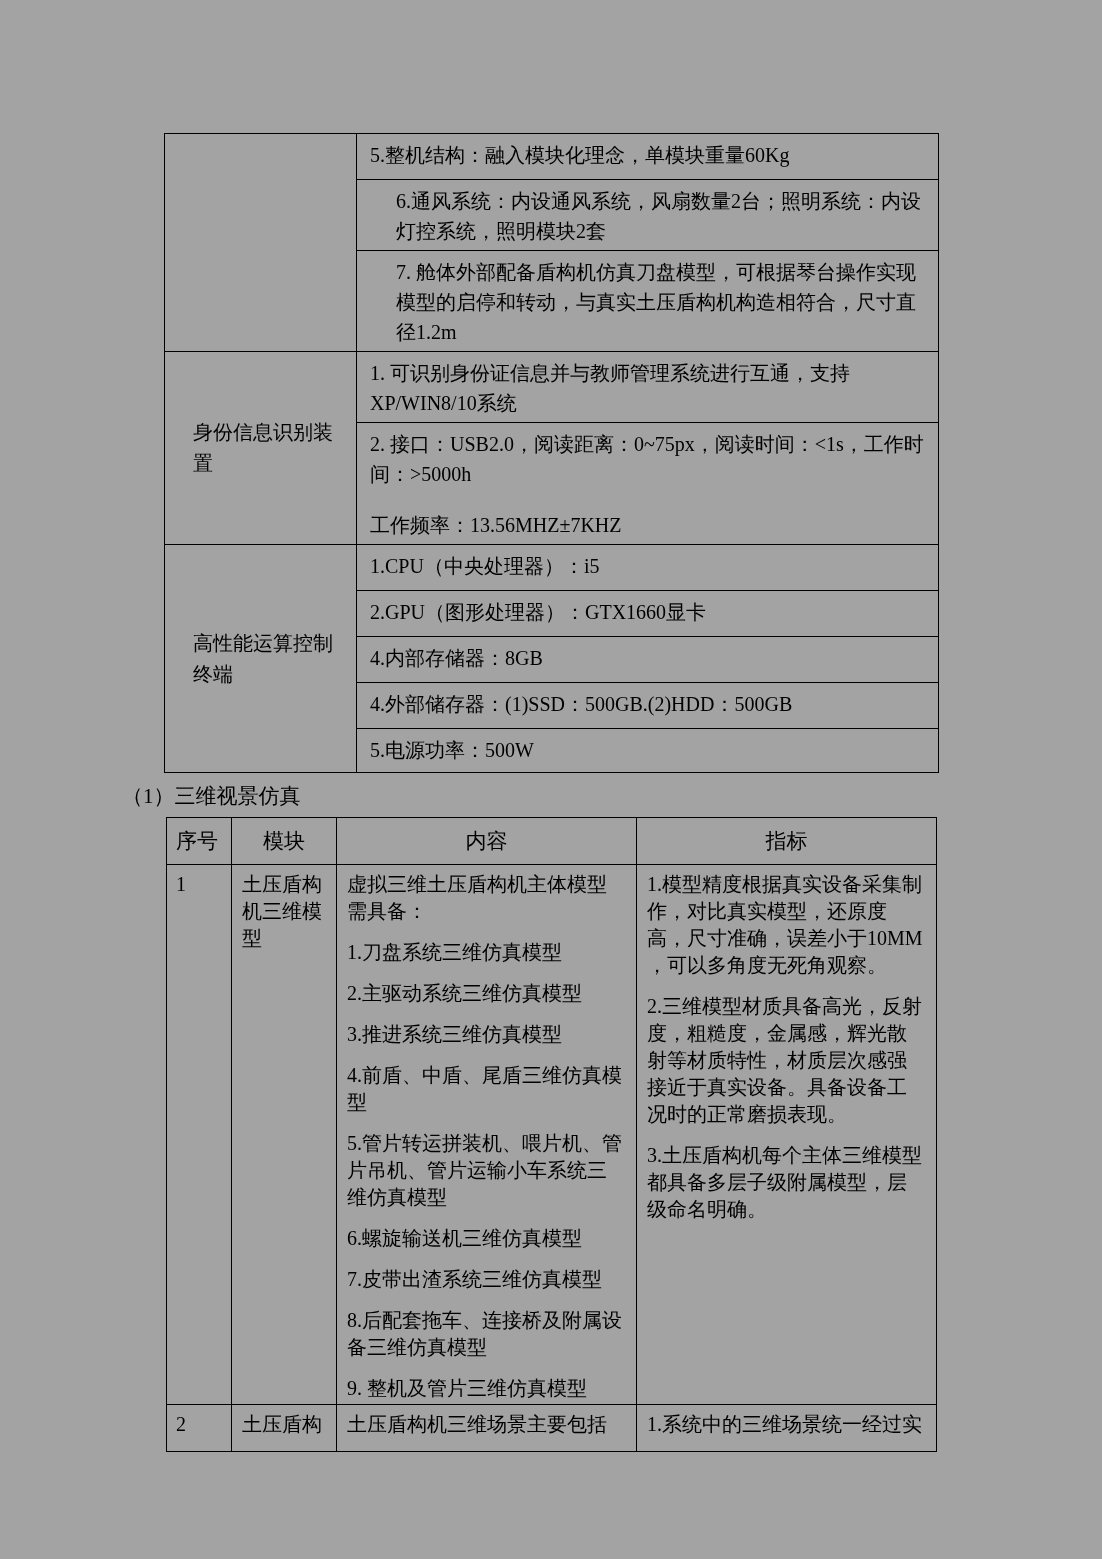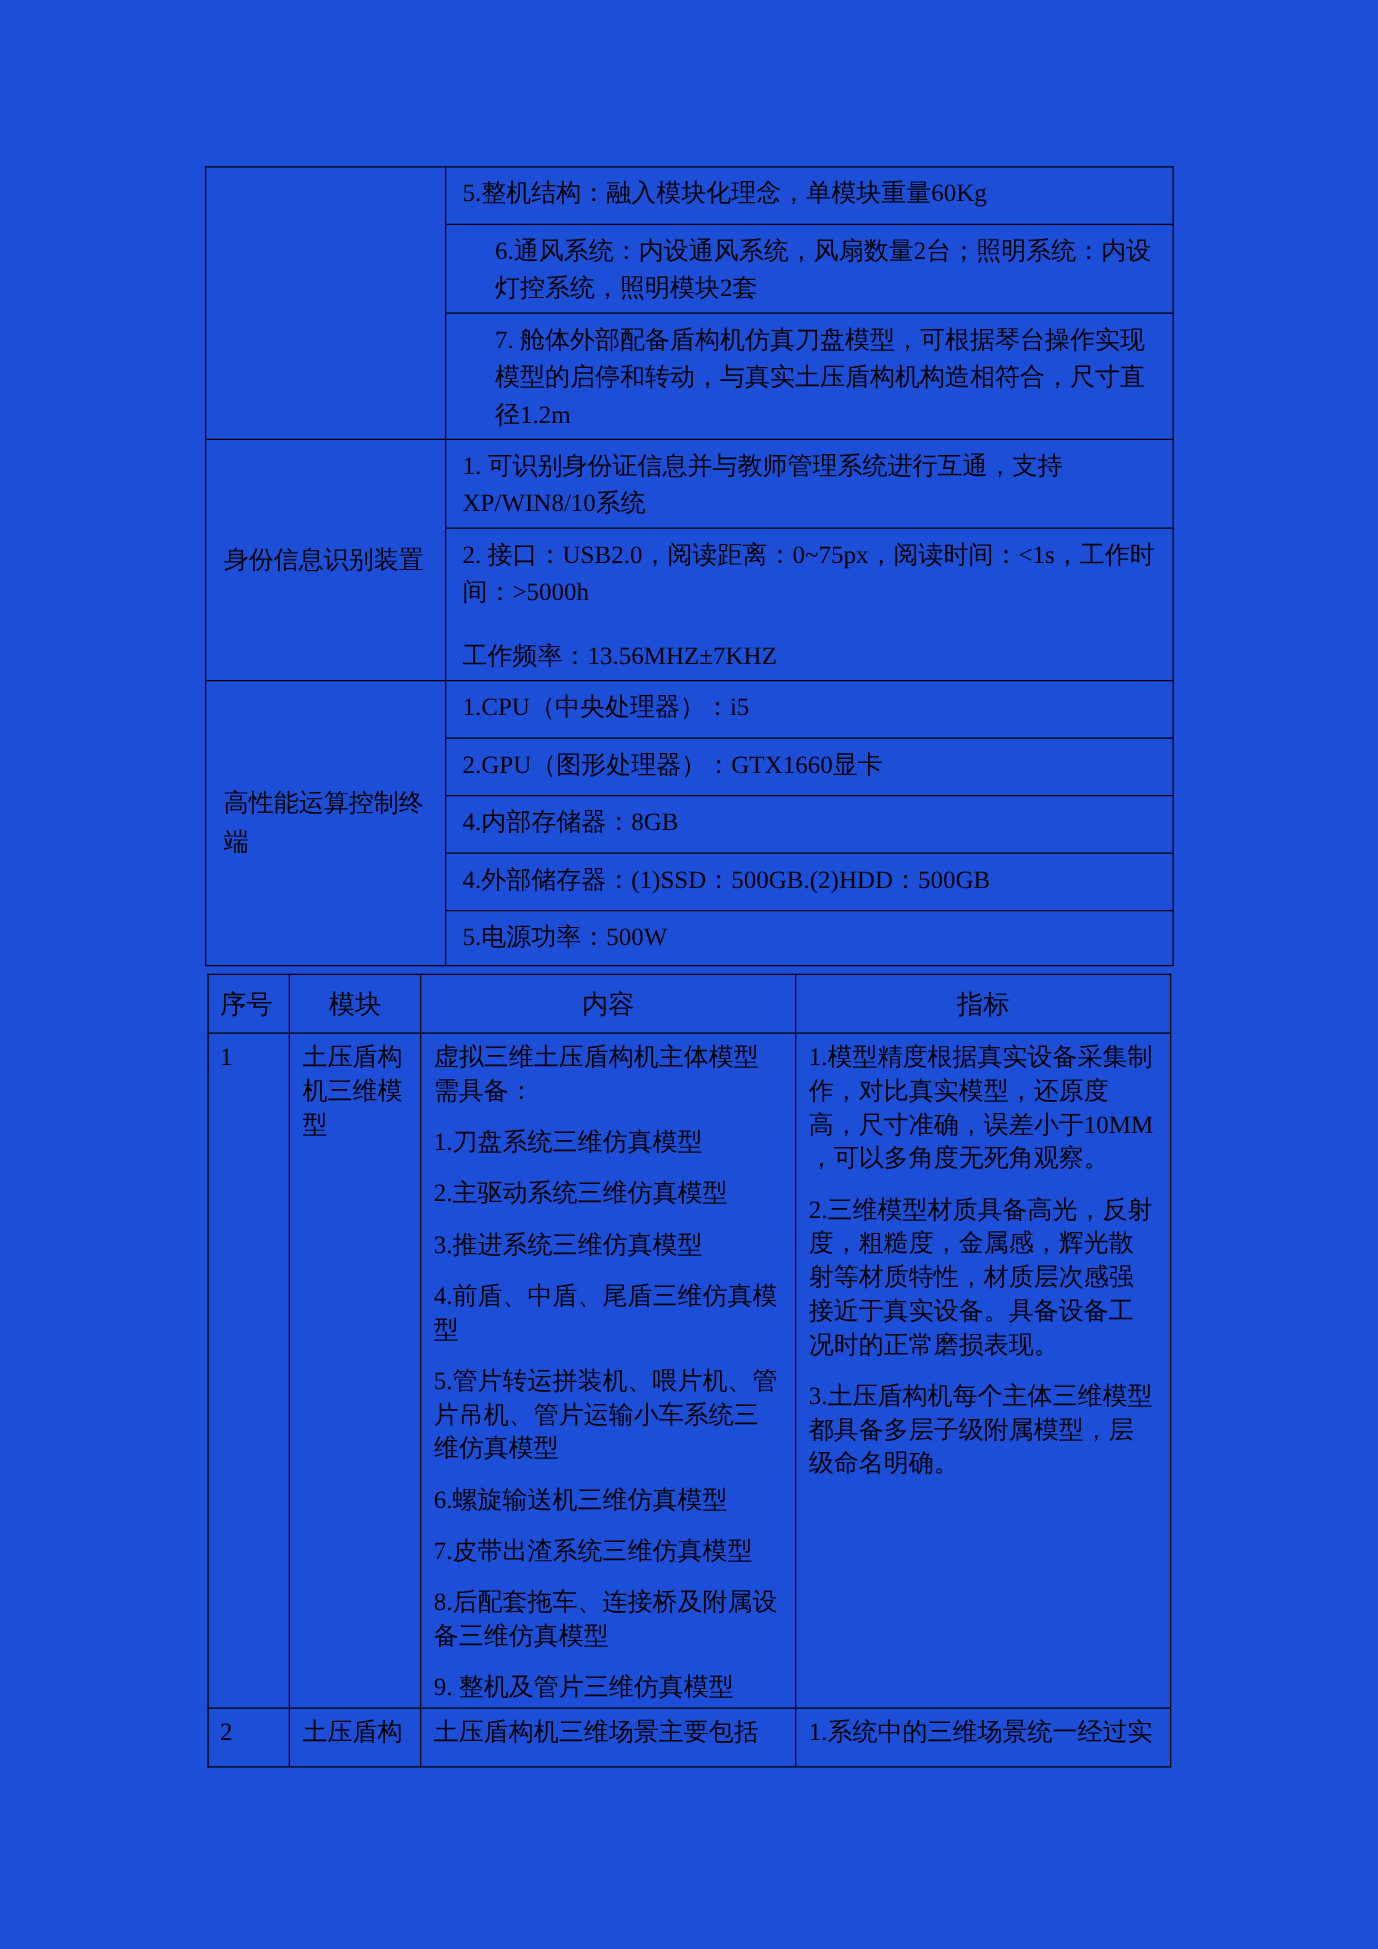--- a/index.html
+++ b/index.html
@@ -1,40 +1,40 @@
 <!DOCTYPE html>
 <html lang="zh"><head>
 <meta charset="utf-8">
 <style>
   * { margin:0; padding:0; box-sizing:border-box; }
   html,body { background:#ffffff; }
   .page {
     position:relative;
     width:1102px; height:1559px;
-    background:#1d4ed8;
+    background:#a3a3a3;
     color:#000000;
     font-family:"Liberation Serif","DejaVu Serif",serif;
     overflow:hidden;
   }
   
   table { border-collapse:collapse; table-layout:fixed; }
   .t1 {
     margin:133px 0 0 164px;
     width:774px;
     font-size:20px;
     line-height:30px;
   }
   .t1 td {
     border:1.5px solid #000;
     vertical-align:top;
     padding:6px 12px 4px 13px;
   }
   .t1 td.label {
     vertical-align:middle;
-    padding:4px 10px 4px 14px;
+    padding:4px 10px 4px 28px;
     line-height:31px;
   }
   .t1 .h46 { height:46px; }
   .t1 .h70 { height:70px;padding-left:39px; }
   .t1 .h68 { height:68px; }
   .t1 .h100 { height:100px; }
   .t1 .h44 { height:44px; }
   .t1 p.gap { margin-top:21px; }
 
   
@@ -149,20 +149,21 @@
         </td>
       </tr>
       <tr>
         <td class="h44">
           <p>5.电源功率：500W</p>
         </td>
       </tr>
     </tbody>
   </table>
 
+  <div class="sub-heading">（1）三维视景仿真</div>
 
   <table class="t2">
     <colgroup>
       <col style="width:65px">
         <col style="width:105px">
         <col style="width:300px">
         <col style="width:300px">
     </colgroup>
     <tbody>
       <tr>

